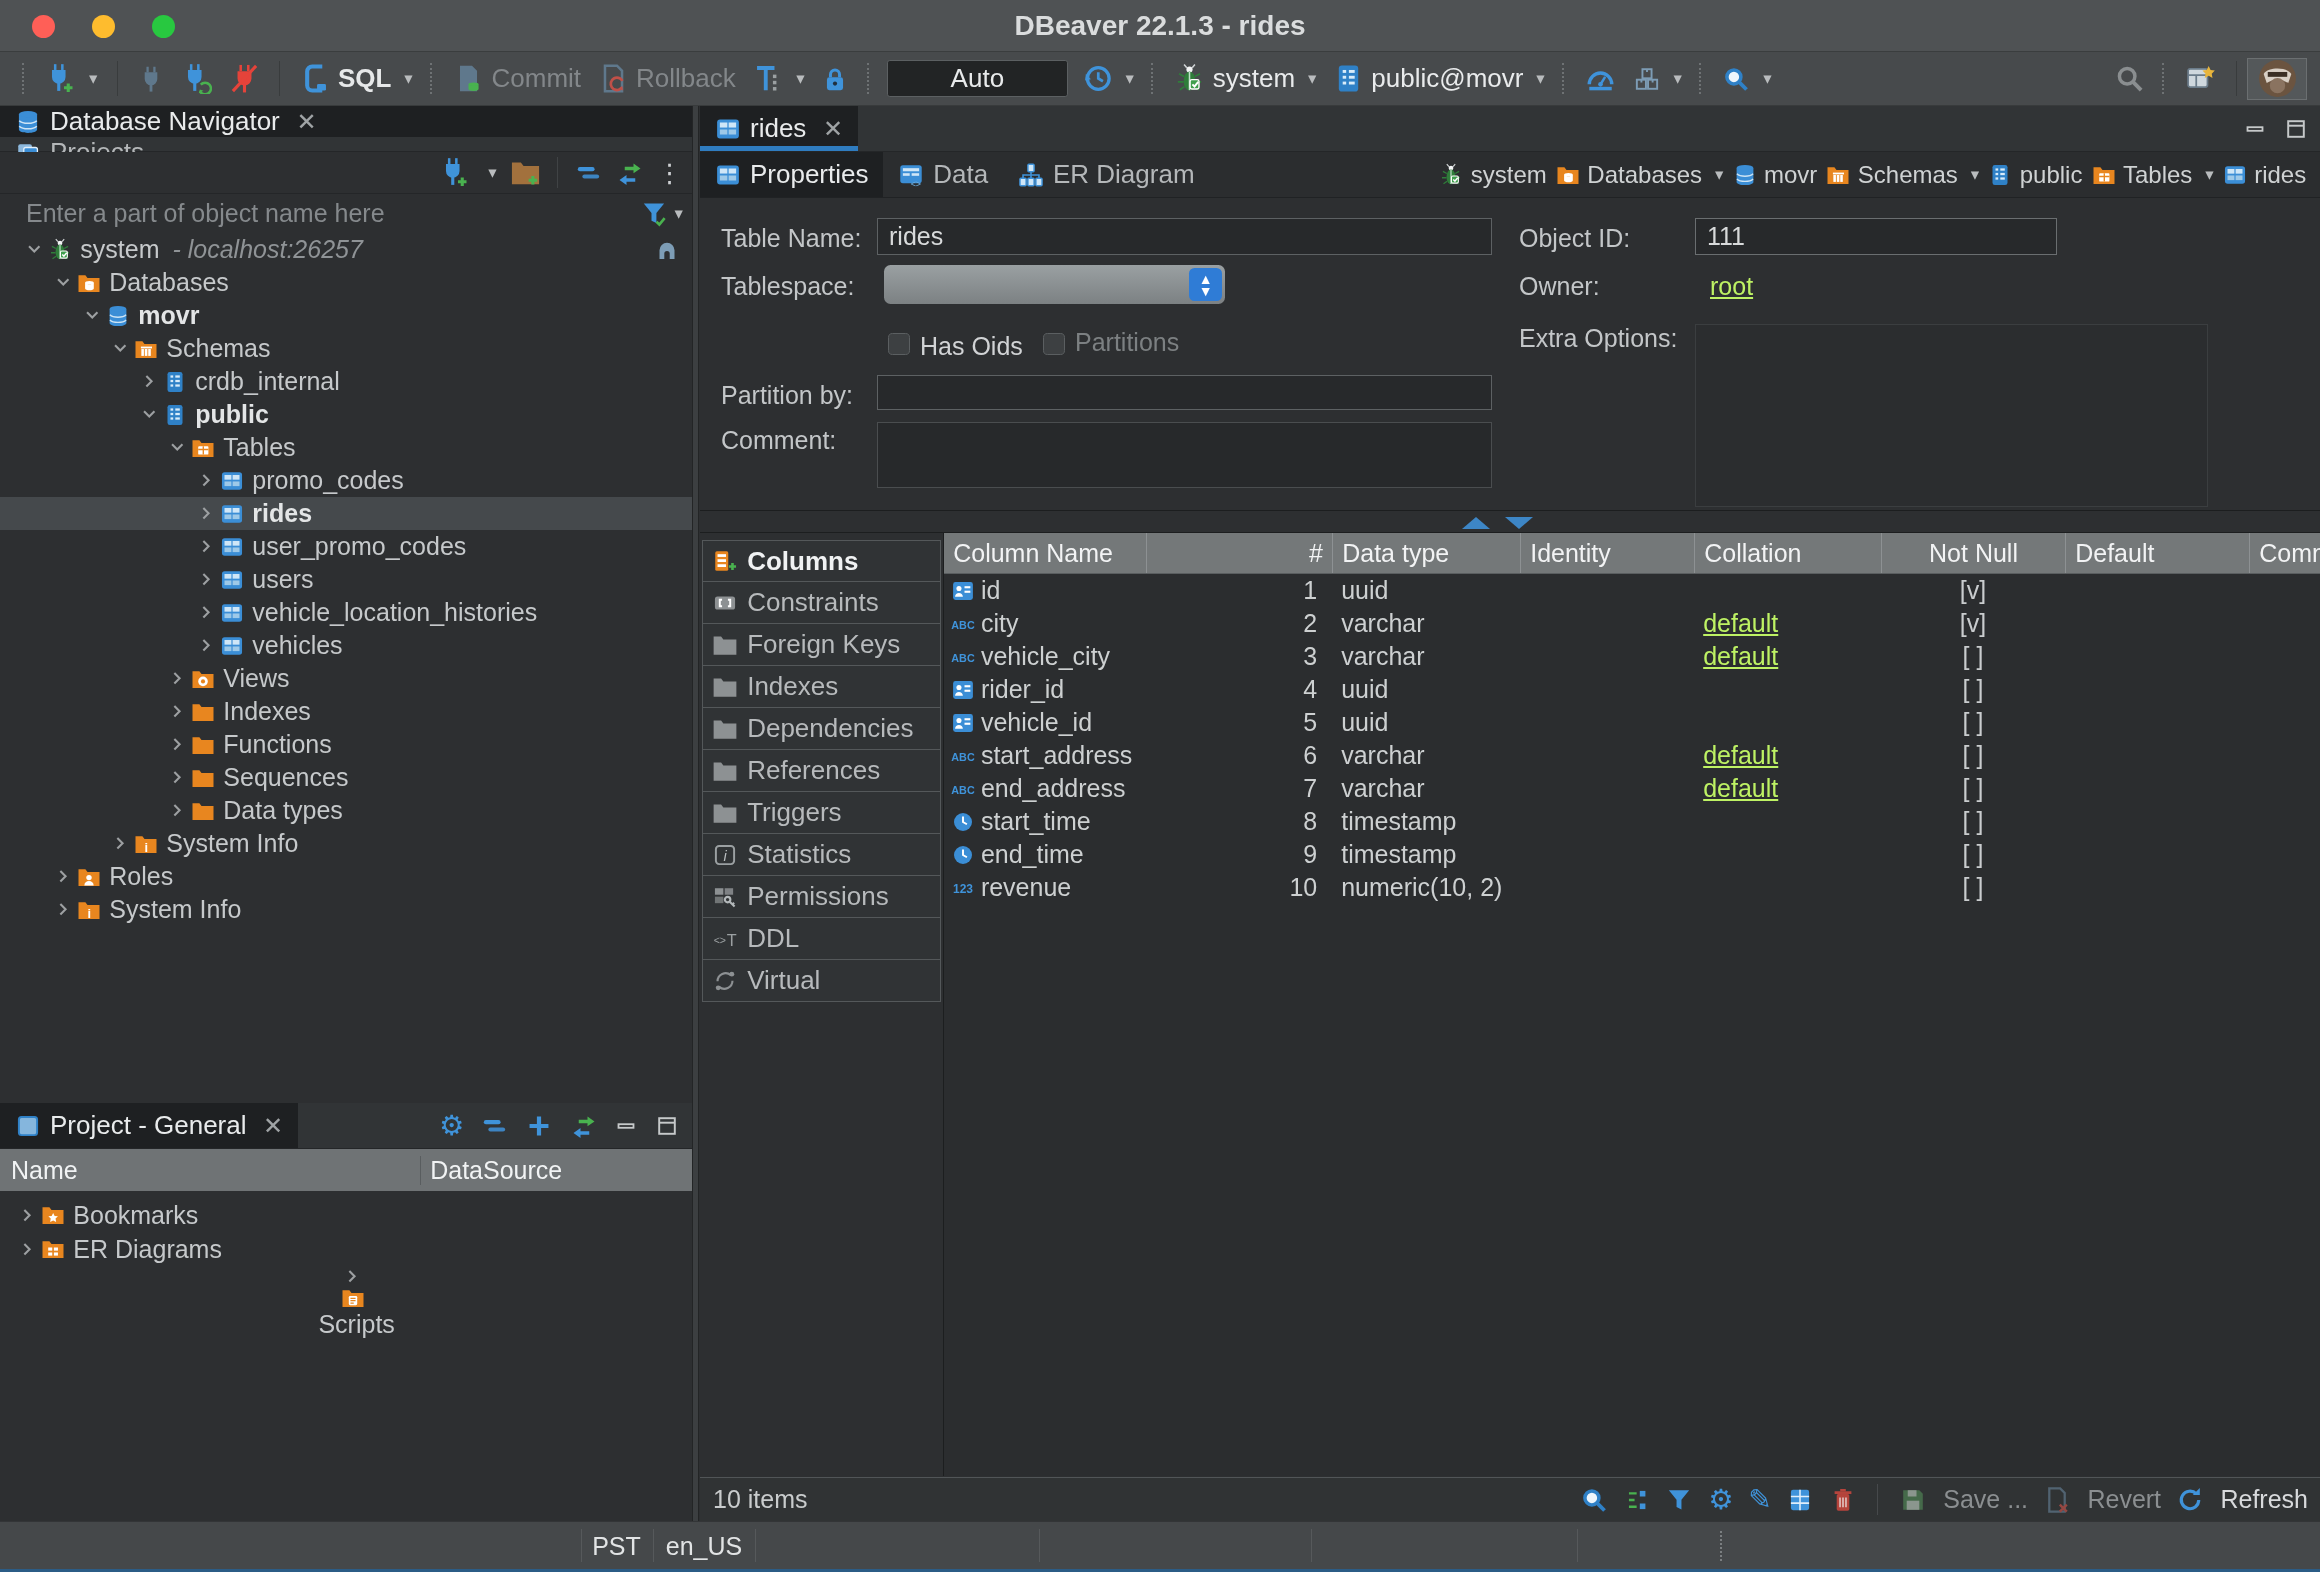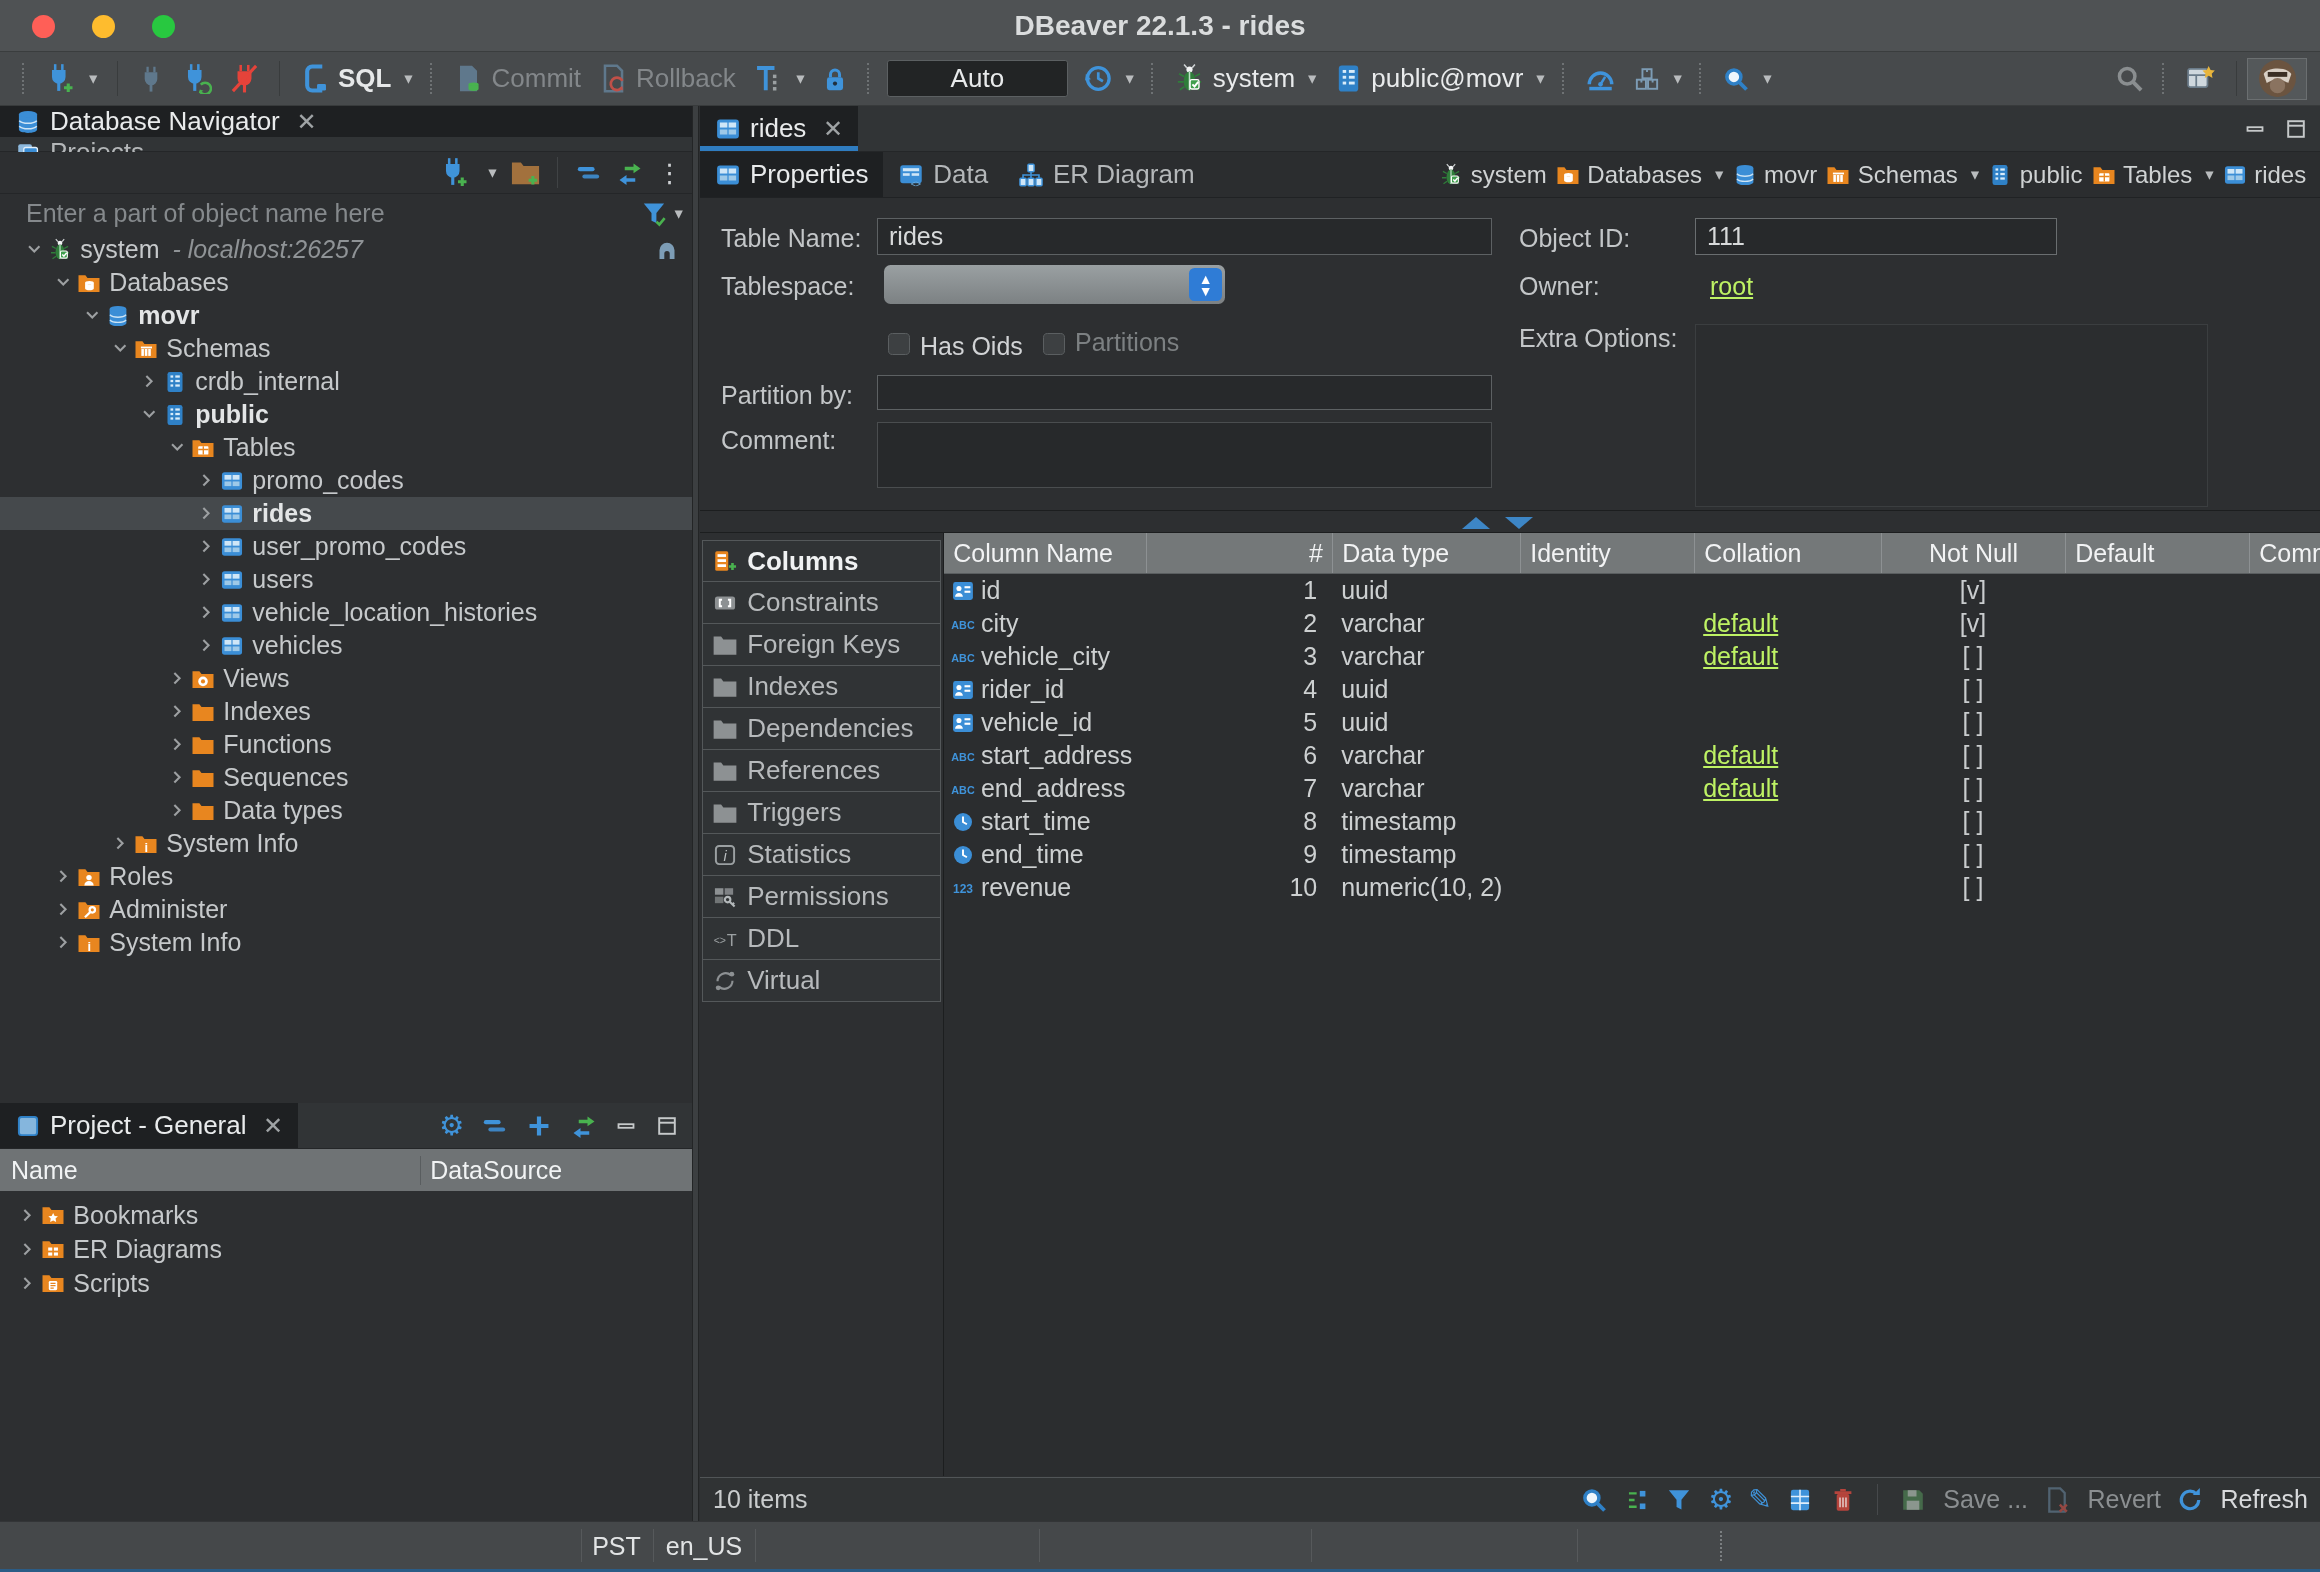--- a/index.html
+++ b/index.html
@@ -775,37 +775,20 @@
         </span>
         <span class="lbl">Roles</span>
       </div>
       <div class="trow" style="padding-left: 49px;">
         <span class="chev">
           <svg viewBox="0 0 16 16" width="18.5" height="18.5">
             <path d="M5.5 3.5 10 8l-4.5 4.5" fill="none" stroke="#9da0a2" stroke-width="1.8"></path>
           </svg>
         </span>
         <span class="ic i26">
-          <svg viewBox="0 0 16 16">
-            <path fill="#e8861f" d="M1 2.8h4.6L7 4.6h8V14H1z"></path>
-            <g stroke="#fff" stroke-width="1.5" fill="none">
-              <circle cx="10.2" cy="7.9" r="1.8"></circle>
-              <path d="M8.8 9.4 5.3 12.8"></path>
-            </g>
-          </svg>
-        </span>
-        <span class="lbl">Administer</span>
-      </div>
-      <div class="trow" style="padding-left: 49px;">
-        <span class="chev">
-          <svg viewBox="0 0 16 16" width="18.5" height="18.5">
-            <path d="M5.5 3.5 10 8l-4.5 4.5" fill="none" stroke="#9da0a2" stroke-width="1.8"></path>
-          </svg>
-        </span>
-        <span class="ic i26">
           <svg viewBox="0 0 16 16" style="font-size:27px">
             <path fill="#e8861f" d="M1 2.8h4.6L7 4.6h8V14H1z"></path>
             <text x="8.2" y="13" font-size="8.5" fill="#fff" text-anchor="middle" font-weight="bold" font-family="serif">i</text>
           </svg>
         </span>
         <span class="lbl">System Info</span>
       </div>
     </div>
 
   <div class="tabstrip" style="left:0;top:1103px;width:692px;height:46px;">
@@ -883,21 +866,21 @@
             <g fill="#fff">
               <rect x="4.8" y="7" width="2.7" height="2.1"></rect>
               <rect x="8.6" y="7" width="2.7" height="2.1"></rect>
               <rect x="4.8" y="10.3" width="2.7" height="2.1"></rect>
               <rect x="8.6" y="10.3" width="2.7" height="2.1"></rect>
             </g>
           </svg>
         </span>
         <span class="lbl">ER Diagrams</span>
       </div>
-      <div class="trow" style="padding-left: 13px; height: 34px;">
+      <div class="trow" style="padding-left: 13px; height: 34px; flex-direction: column;">
         <span class="chev">
           <svg viewBox="0 0 16 16" width="18.5" height="18.5">
             <path d="M5.5 3.5 10 8l-4.5 4.5" fill="none" stroke="#9da0a2" stroke-width="1.8"></path>
           </svg>
         </span>
         <span class="ic i26">
           <svg viewBox="0 0 16 16">
             <path fill="#e8861f" d="M1 2.8h4.6L7 4.6h8V14H1z"></path>
             <g>
               <rect x="5.2" y="6.6" width="5.6" height="6.2" rx="0.9" fill="#fff"></rect>

